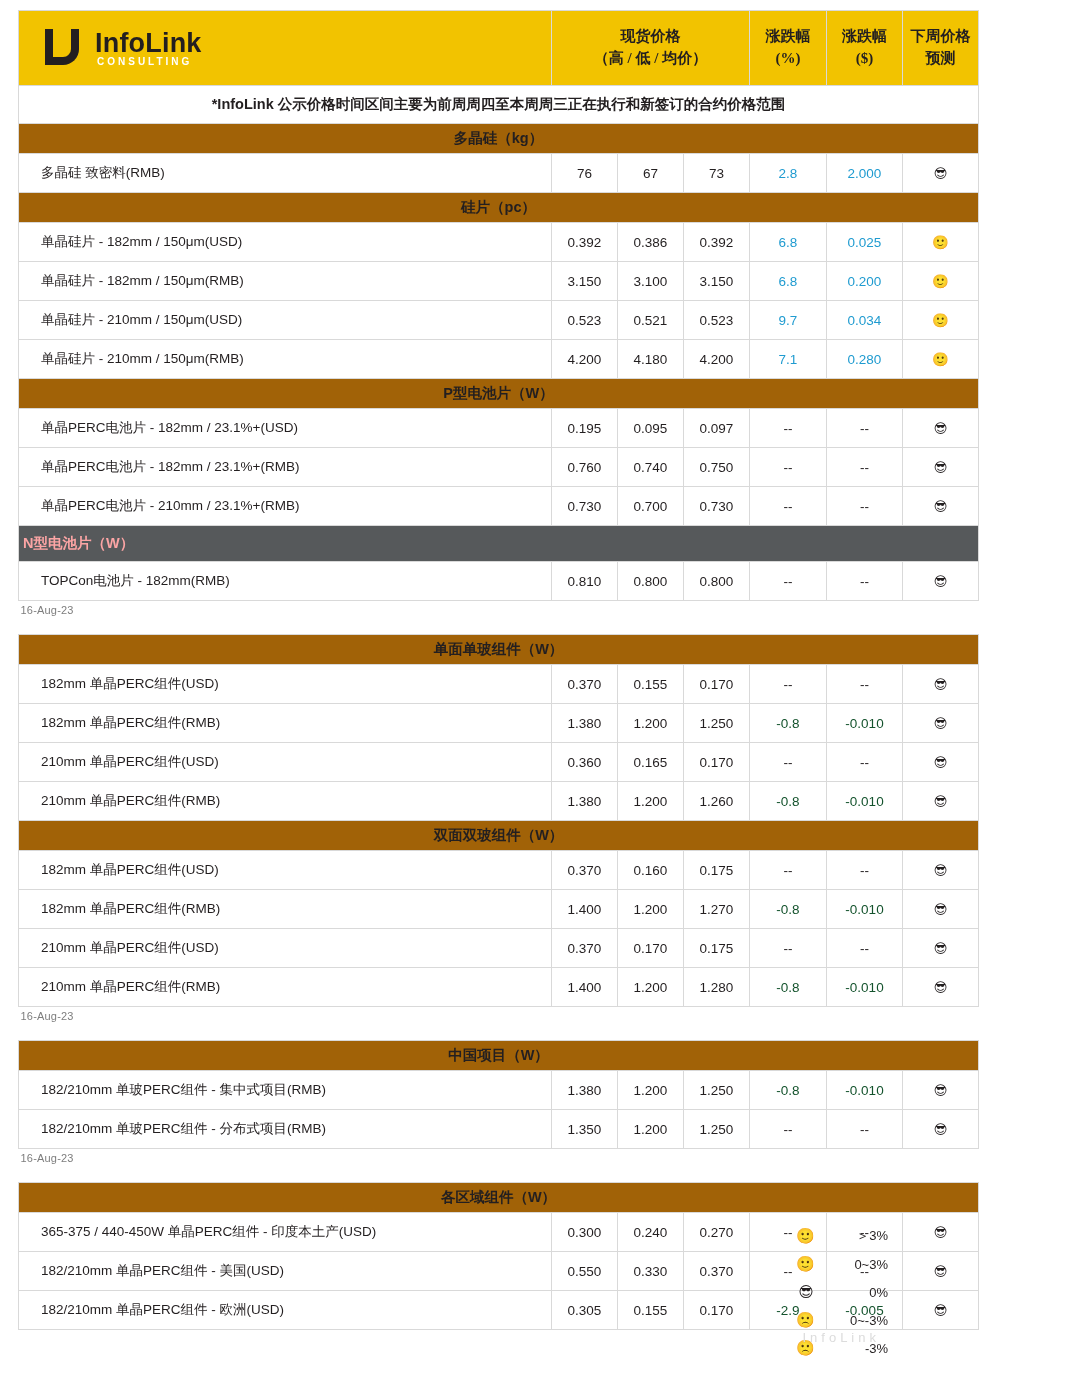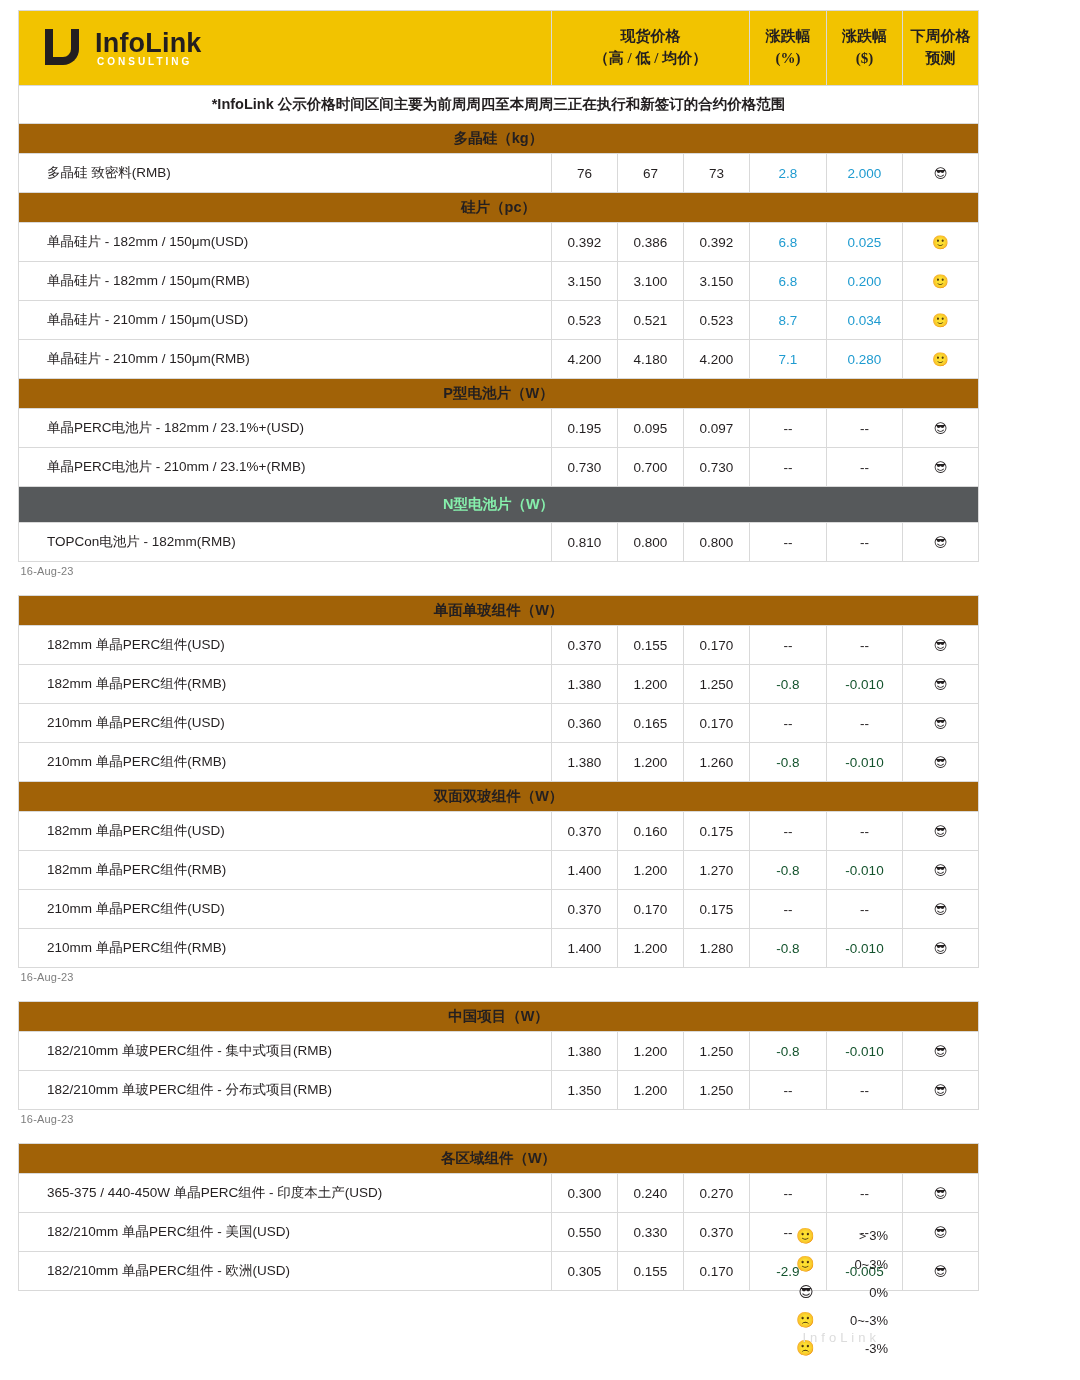--- a/index.html
+++ b/index.html
@@ -29,24 +29,24 @@
   .logo-mark{width:44px;height:44px;position:relative;flex:none;}
   .logo-mark .bar{position:absolute;left:4px;top:3px;width:8px;height:36px;background:#231f20;}
   .logo-mark .hook{position:absolute;left:12px;top:3px;width:26px;height:36px;border:8px solid #231f20;border-left:none;border-top:none;border-radius:0 0 16px 0;box-sizing:border-box;}
   .logo-text{display:flex;flex-direction:column;line-height:1;}
   .logo-name{font-size:27px;font-weight:bold;letter-spacing:.2px;color:#231f20;}
   .logo-sub{font-size:10px;letter-spacing:3px;color:#ffffff;margin-left:2px;}
 
   .note td{background:#ffffff;border:1px solid #d9d9d9;text-align:center;font-weight:bold;font-size:14.5px;padding:9px 12px;}
 
   .sec td{background:#a16207;text-align:center;font-weight:bold;font-size:14.5px;padding:5px 4px;margin-top:8px;}
-  .sec-dark td{background:#56595b;color:#86efac;text-align:center;font-weight:bold;font-size:14.5px;padding:8px 4px;}
+  .sec-dark td{background:#56595b;color:#fca5a5;font-weight:bold;font-size:14.5px;padding:8px 4px;}
 
   tr.row td{font-size:13.5px;height:28px;}
-  td.name{padding:5px 28px;text-align:left;white-space:nowrap;}
+  td.name{padding:5px 22px;text-align:left;white-space:nowrap;}
   td.num{text-align:center;}
   td.pct{text-align:center;}
   td.fc{text-align:center;font-size:15px;}
   .up{color:#1f9bd0;}
   .down{color:#14532d;}
   .flat{color:#231f20;}
 
   .datestamp{font-size:11px;color:#7d7d7d;padding:3px 0 2px 2px;letter-spacing:.2px;}
   .gap{height:16px;}
 
@@ -137,21 +137,21 @@
           <td class="num">3.150</td>
           <td class="pct up">6.8</td>
           <td class="pct up">0.200</td>
           <td class="fc">🙂</td>
         </tr>
         <tr class="row">
           <td class="name">单晶硅片 - 210mm / 150μm(USD)</td>
           <td class="num">0.523</td>
           <td class="num">0.521</td>
           <td class="num">0.523</td>
-          <td class="pct up">8.7</td>
+          <td class="pct up">9.7</td>
           <td class="pct up">0.034</td>
           <td class="fc">🙂</td>
         </tr>
         <tr class="row">
           <td class="name">单晶硅片 - 210mm / 150μm(RMB)</td>
           <td class="num">4.200</td>
           <td class="num">4.180</td>
           <td class="num">4.200</td>
           <td class="pct up">7.1</td>
           <td class="pct up">0.280</td>
@@ -163,20 +163,29 @@
         <tr class="row">
           <td class="name">单晶PERC电池片 - 182mm / 23.1%+(USD)</td>
           <td class="num">0.195</td>
           <td class="num">0.095</td>
           <td class="num">0.097</td>
           <td class="pct flat">--</td>
           <td class="pct flat">--</td>
           <td class="fc">😎</td>
         </tr>
         <tr class="row">
+          <td class="name">单晶PERC电池片 - 182mm / 23.1%+(RMB)</td>
+          <td class="num">0.760</td>
+          <td class="num">0.740</td>
+          <td class="num">0.750</td>
+          <td class="pct flat">--</td>
+          <td class="pct flat">--</td>
+          <td class="fc">😎</td>
+        </tr>
+        <tr class="row">
           <td class="name">单晶PERC电池片 - 210mm / 23.1%+(RMB)</td>
           <td class="num">0.730</td>
           <td class="num">0.700</td>
           <td class="num">0.730</td>
           <td class="pct flat">--</td>
           <td class="pct flat">--</td>
           <td class="fc">😎</td>
         </tr>
         <tr class="sec-dark">
           <td colspan="7">N型电池片（W）</td>

